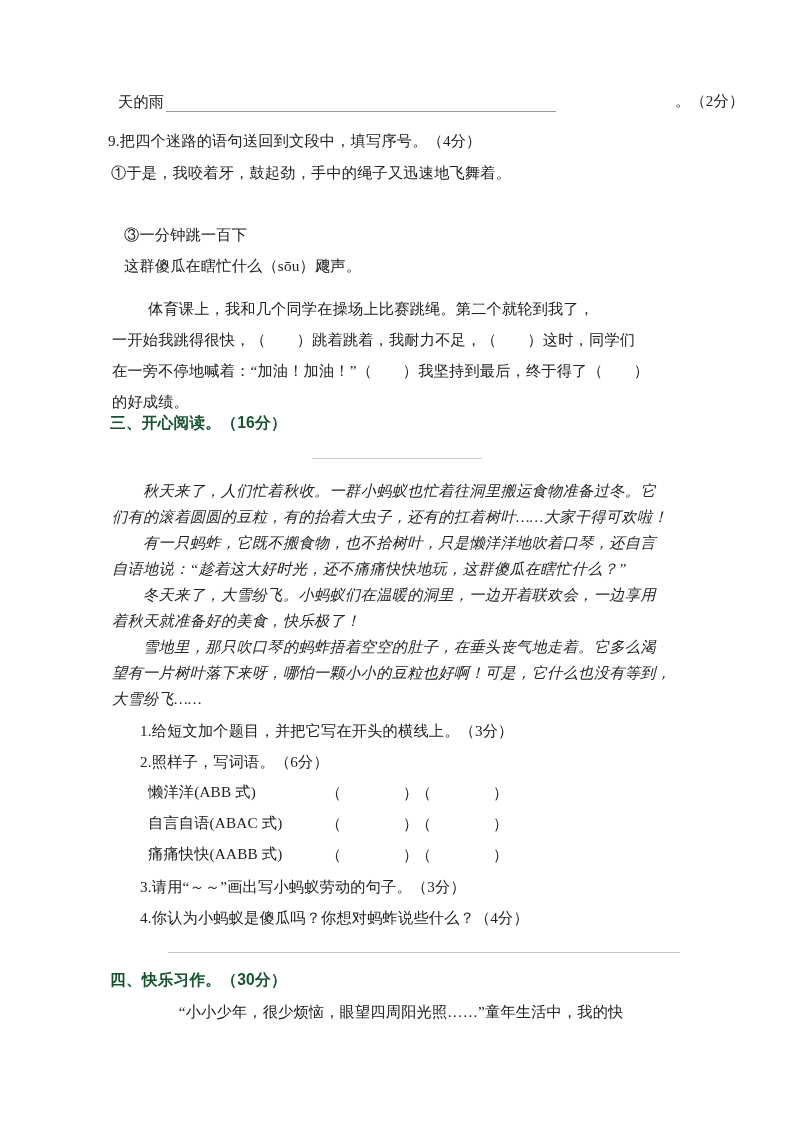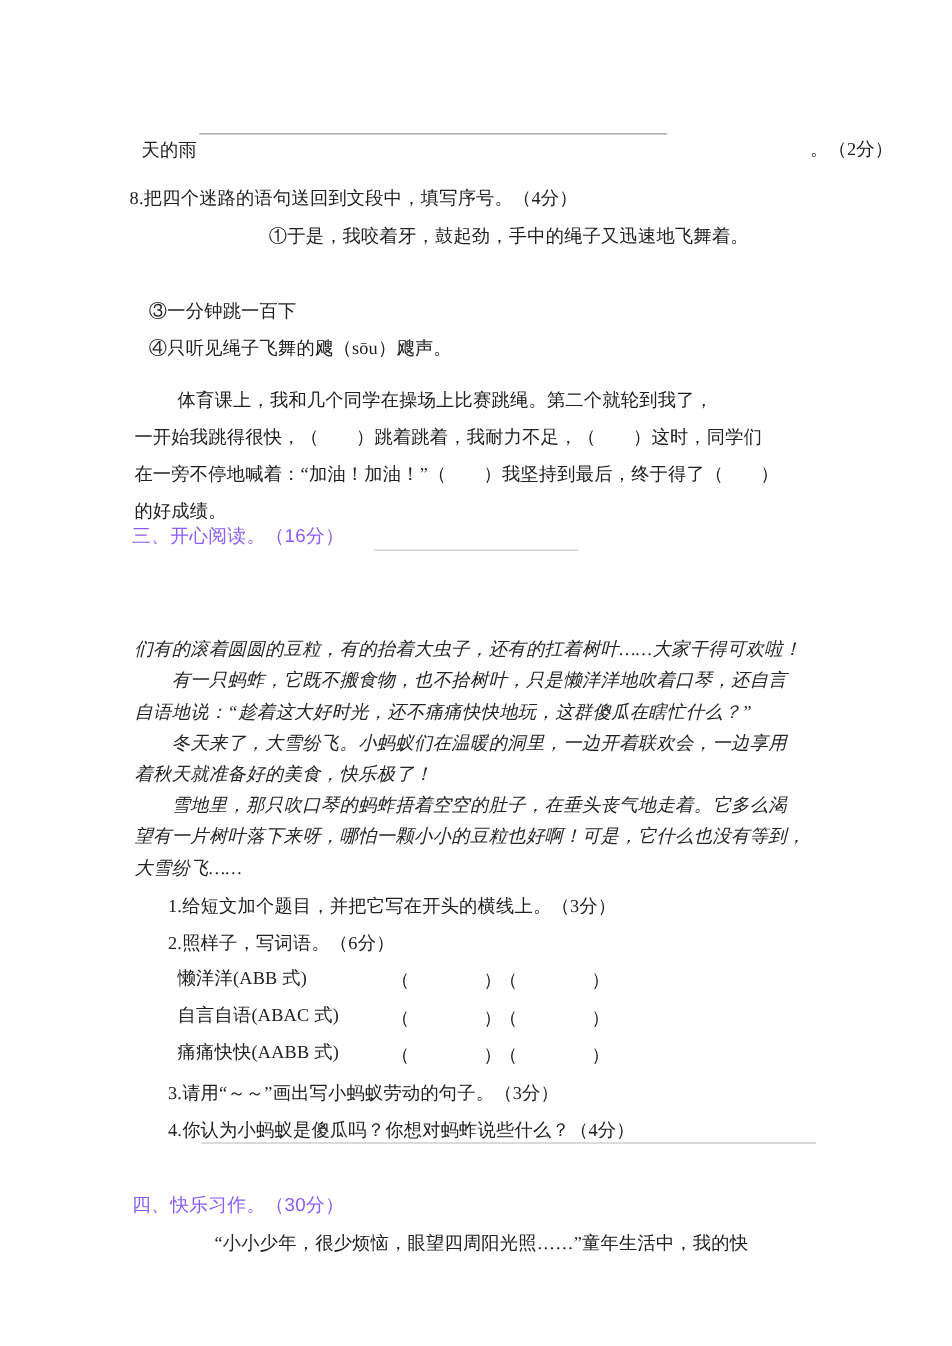--- a/index.html
+++ b/index.html
@@ -22,21 +22,20 @@
     width: 793px;
     height: 1122px;
     padding: 0;
     box-sizing: border-box;
   }
 
   
   .block {
     position: absolute;
     box-sizing: border-box;
-    margin-top: 24px;
   }
 
   .line {
     white-space: pre;
     line-height: 1.0;
   }
 
   
   .songti {
     font-family: "Liberation Serif", "DejaVu Serif", serif;
@@ -48,24 +47,24 @@
   
   .kaiti {
     font-family: "Liberation Serif", "DejaVu Serif", serif;
     font-size: 15.2px;
     font-style: italic;
     letter-spacing: 0.35px;
     color: #242424;
   }
 
   .sec-heading {
-    font-weight: normal;
+    font-weight: bold;
     font-size: 15.6px;
     font-family: "Liberation Sans", "DejaVu Sans", sans-serif;
-    color: #8b5cf6;
+    color: #14532d;
     letter-spacing: 0.3px;
   }
 
   
   .fill-rule {
     position: absolute;
     height: 1px;
     background: #9a9a9a;
   }
   .title-blank {
@@ -87,35 +86,36 @@
 </head>
 <body>
 
 <div class="page">
 
   <div class="block songti" style="left:118px; top:93px; width:565px;">
     <span class="line">天的雨</span><span class="line" style="position:absolute; left:557px; top:0;">。（2分）</span>
   </div>
   <div class="fill-rule" style="left:166px; top:111px; width:390px;"></div>
 
-  <div class="block songti" style="left:108px; top:131px; width:600px;">8.把四个迷路的语句送回到文段中，填写序号。（4分）</div>
+  <div class="block songti" style="left:108px; top:131px; width:600px;">9.把四个迷路的语句送回到文段中，填写序号。（4分）</div>
 
-  <div class="block songti" style="left:124px; top:163px; width:600px;text-align:center;">①于是，我咬着牙，鼓起劲，手中的绳子又迅速地飞舞着。</div>
+  <div class="block songti" style="left:111px; top:163px; width:600px;">①于是，我咬着牙，鼓起劲，手中的绳子又迅速地飞舞着。</div>
   <div class="block songti" style="left:124px; top:225px; width:600px;">③一分钟跳一百下</div>
-  <div class="block songti" style="left:124px; top:256px; width:600px;">④只听见绳子飞舞的飕（sōu）飕声。</div>
+  <div class="block songti" style="left:124px; top:256px; width:600px;">这群傻瓜在瞎忙什么（sōu）飕声。</div>
 
   <div class="block songti" style="left:148px; top:299px; width:620px;">体育课上，我和几个同学在操场上比赛跳绳。第二个就轮到我了，</div>
   <div class="block songti" style="left:112px; top:330px; width:620px;">一开始我跳得很快，（　　）跳着跳着，我耐力不足，（　　）这时，同学们</div>
   <div class="block songti" style="left:112px; top:392px; width:620px;">的好成绩。</div>
   <div class="block songti" style="left:112px; top:361px; width:620px;">在一旁不停地喊着：“加油！加油！”（　　）我坚持到最后，终于得了（　　）</div>
 
   <div class="block sec-heading" style="left:110px; top:413px; width:400px;">三、开心阅读。（16分）</div>
 
   <div class="title-blank" style="left:312px; top:458px; width:170px;"></div>
 
+  <div class="block kaiti" style="left:112px; top:481px; width:630px;">　　秋天来了，人们忙着秋收。一群小蚂蚁也忙着往洞里搬运食物准备过冬。它</div>
   <div class="block kaiti" style="left:112px; top:507px; width:630px;">们有的滚着圆圆的豆粒，有的抬着大虫子，还有的扛着树叶……大家干得可欢啦！</div>
   <div class="block kaiti" style="left:112px; top:533px; width:630px;">　　有一只蚂蚱，它既不搬食物，也不拾树叶，只是懒洋洋地吹着口琴，还自言</div>
   <div class="block kaiti" style="left:112px; top:559px; width:630px;">自语地说：“趁着这大好时光，还不痛痛快快地玩，这群傻瓜在瞎忙什么？”</div>
   <div class="block kaiti" style="left:112px; top:585px; width:630px;">　　冬天来了，大雪纷飞。小蚂蚁们在温暖的洞里，一边开着联欢会，一边享用</div>
   <div class="block kaiti" style="left:112px; top:611px; width:630px;">着秋天就准备好的美食，快乐极了！</div>
   <div class="block kaiti" style="left:112px; top:637px; width:630px;">　　雪地里，那只吹口琴的蚂蚱捂着空空的肚子，在垂头丧气地走着。它多么渴</div>
   <div class="block kaiti" style="left:112px; top:663px; width:630px;">望有一片树叶落下来呀，哪怕一颗小小的豆粒也好啊！可是，它什么也没有等到，</div>
   <div class="block kaiti" style="left:112px; top:689px; width:630px;">大雪纷飞……</div>
 
   <div class="block songti" style="left:140px; top:721px; width:620px;">1.给短文加个题目，并把它写在开头的横线上。（3分）</div>

